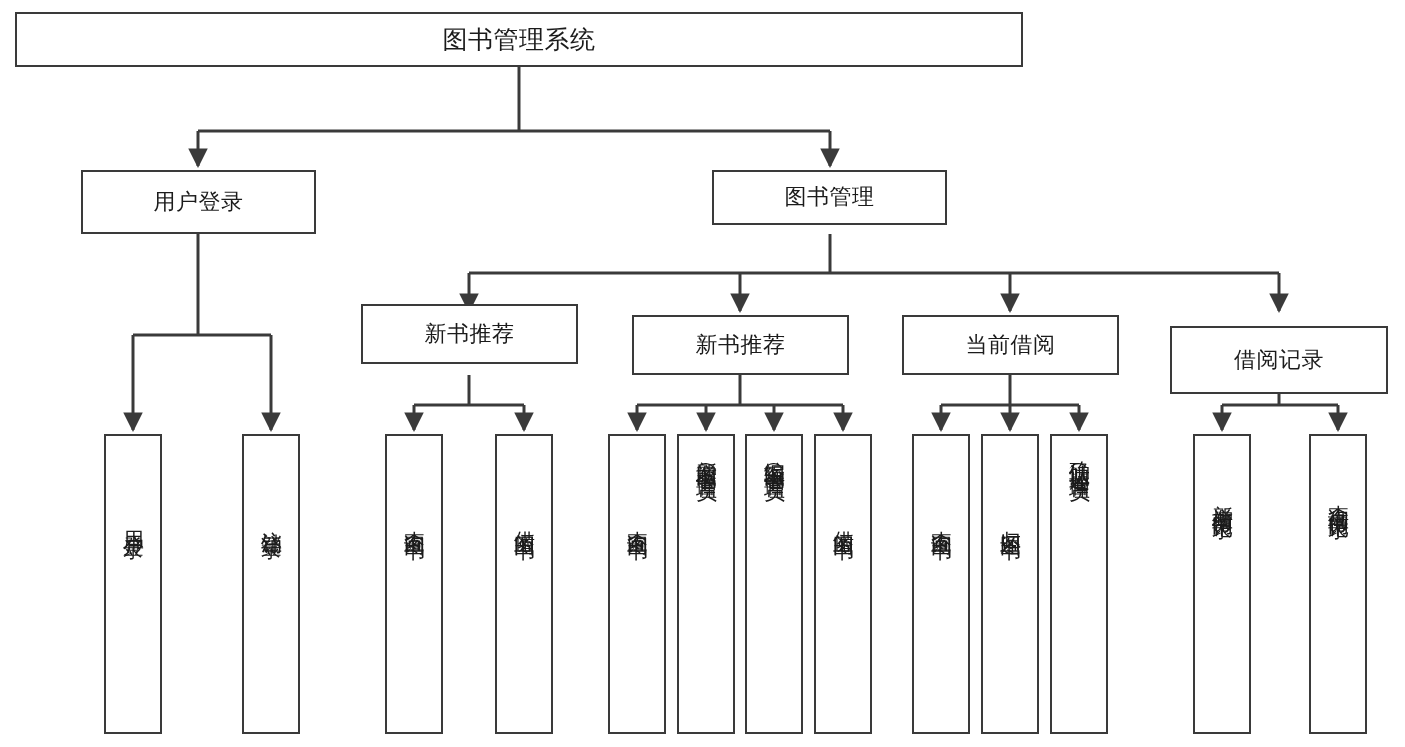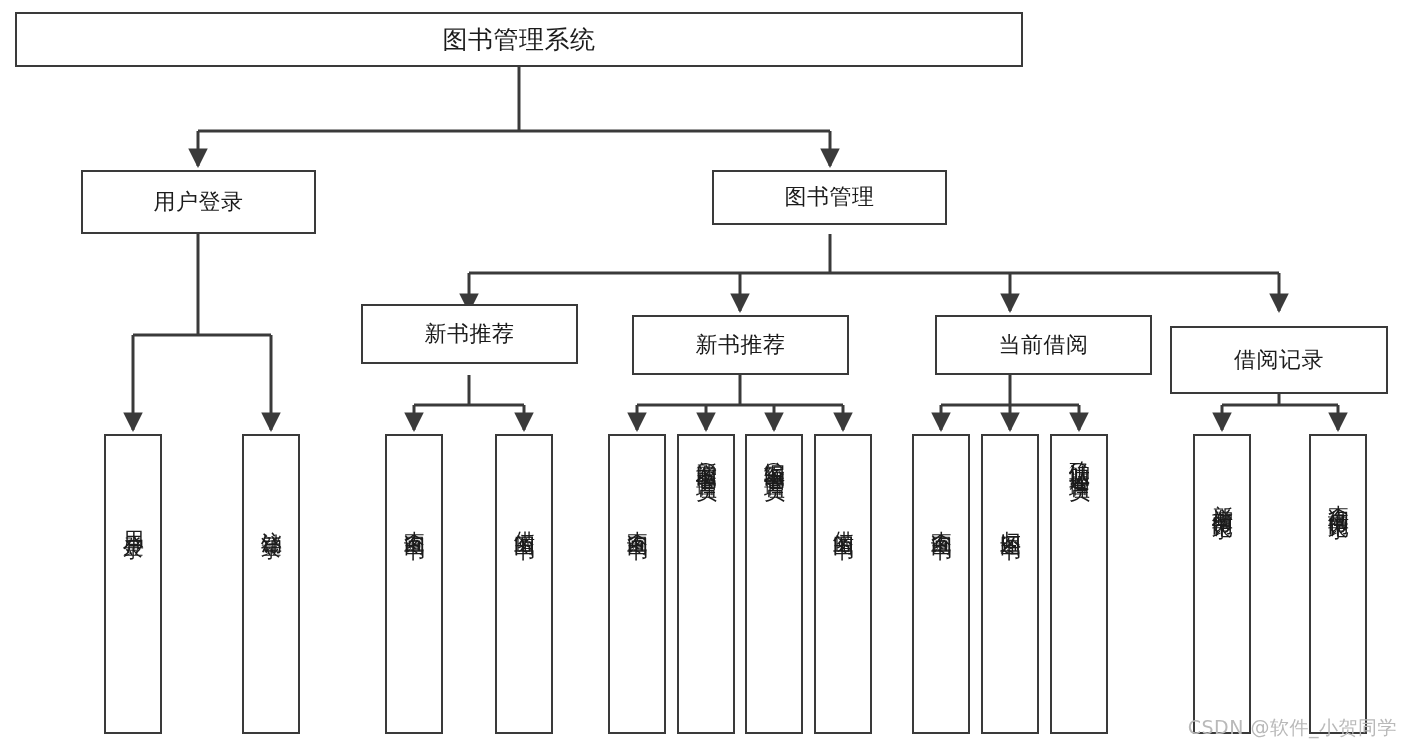--- a/index.html
+++ b/index.html
@@ -162,21 +162,21 @@
   </div>
 
   <div class="node branch" style="left:361px; top:304px; width:217px; height:60px;">
     <span class="label">新书推荐</span>
   </div>
 
   <div class="node branch" style="left:632px; top:315px; width:217px; height:60px;">
     <span class="label">新书推荐</span>
   </div>
 
-  <div class="node branch" style="left:902px; top:315px; width:217px; height:60px;margin-left:33px;">
+  <div class="node branch" style="left:902px; top:315px; width:217px; height:60px;">
     <span class="label">当前借阅</span>
   </div>
 
   <div class="node branch" style="left:1170px; top:326px; width:218px; height:68px;">
     <span class="label">借阅记录</span>
   </div>
 
   <div class="node leaf short" style="left:104px; top:434px; width:58px; height:300px;">
     <span class="label">用户登录</span>
   </div>
@@ -222,15 +222,14 @@
   </div>
 
   <div class="node leaf mid" style="left:1193px; top:434px; width:58px; height:300px;">
     <span class="label">新增借阅记录</span>
   </div>
 
   <div class="node leaf mid" style="left:1309px; top:434px; width:58px; height:300px;">
     <span class="label">查询借阅记录</span>
   </div>
 
-  <div id="watermark">CSDN @软件_小贺同学</div>
 
 </div>
 
 </body></html>

